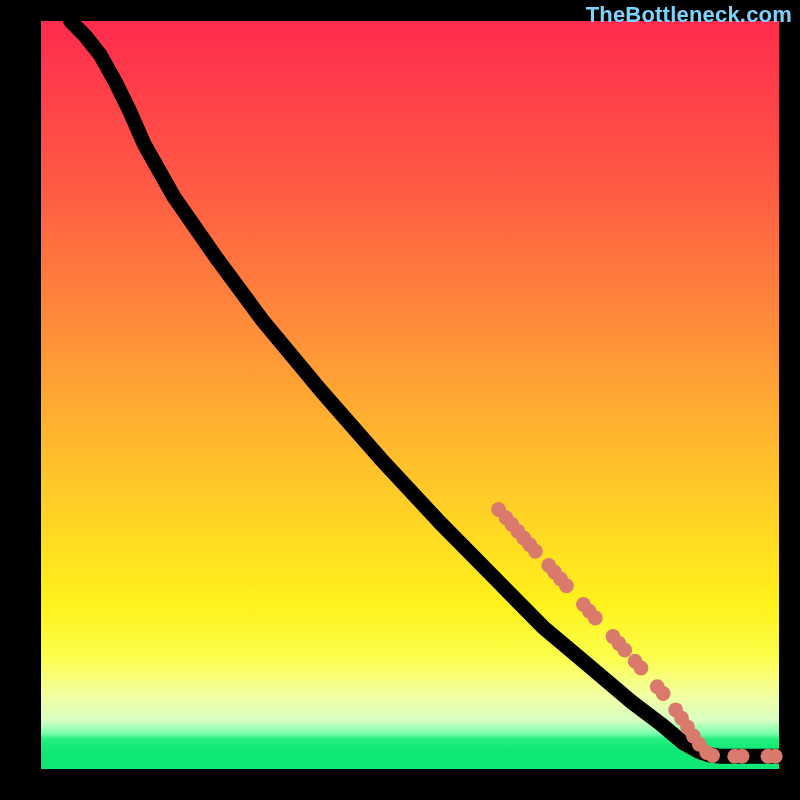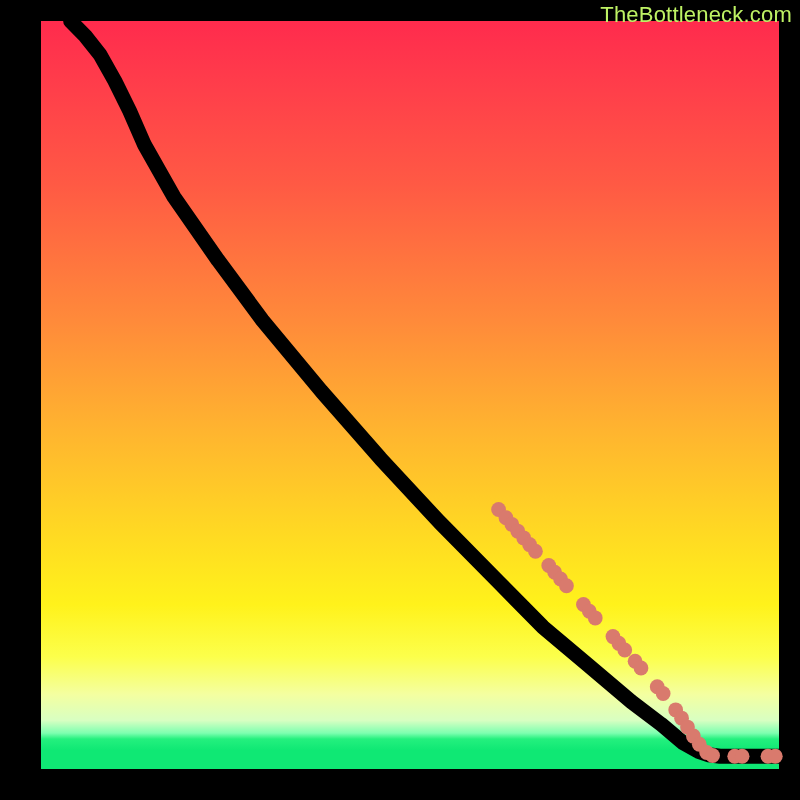--- a/index.html
+++ b/index.html
@@ -14,23 +14,23 @@
   .frame {
     position: relative;
     width: 800px;
     height: 800px;
     background: #000;
   }
   .watermark {
     position: absolute;
     top: 2px;
     right: 8px;
-    color: #bef264;
+    color: #7dd3fc;
     font-size: 22px;
-    font-weight: 400;
+    font-weight: 700;
     letter-spacing: 0.2px;
     user-select: none;
     z-index: 10;
     text-align: right;
   }
   
   .plot {
     position: absolute;
     
     left: 41px;

